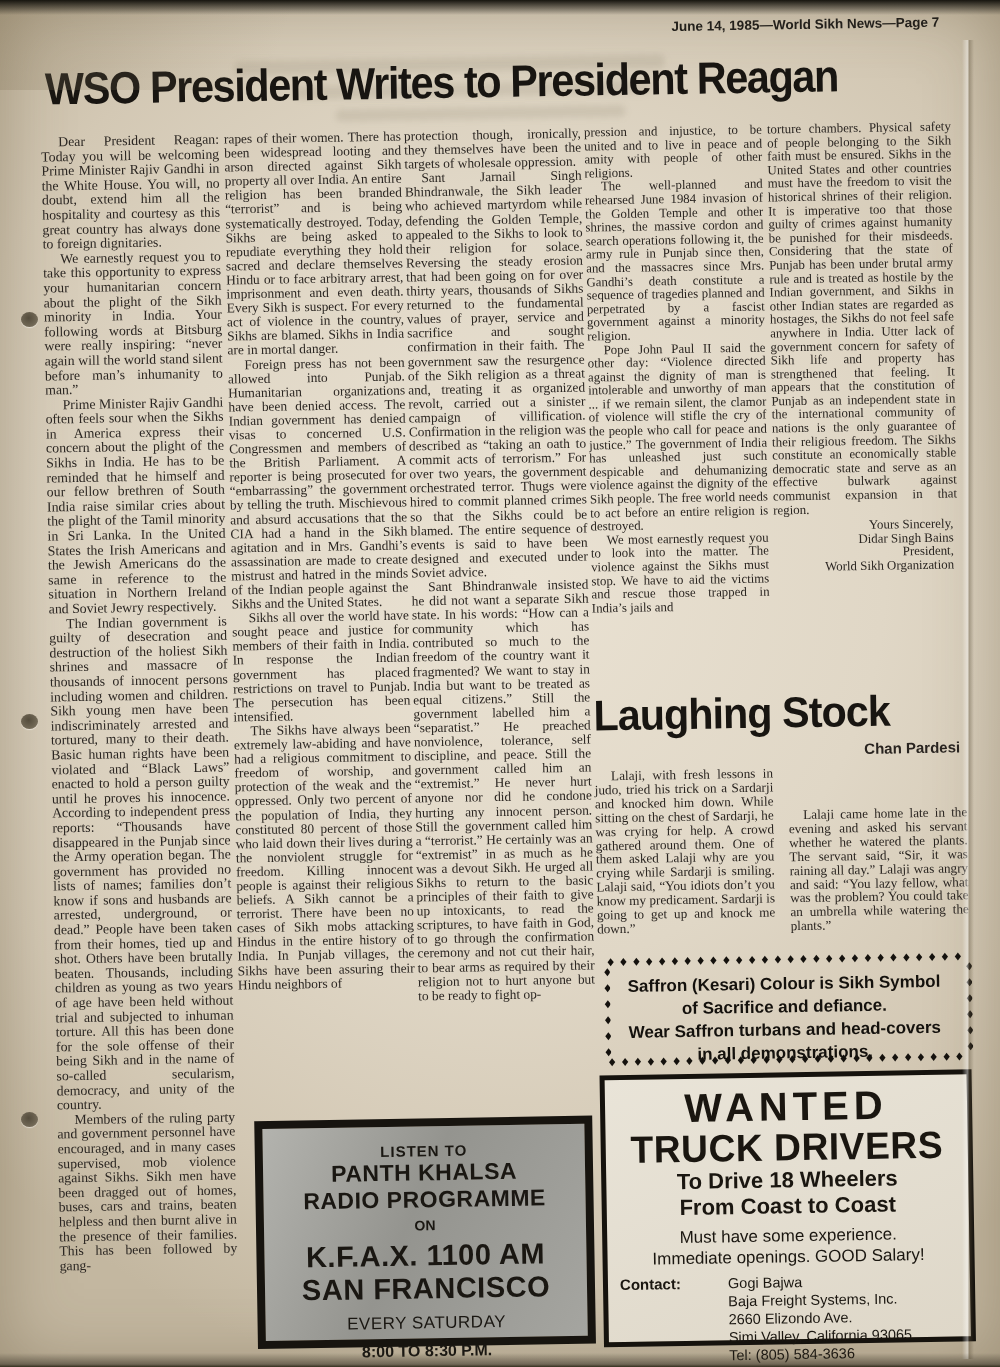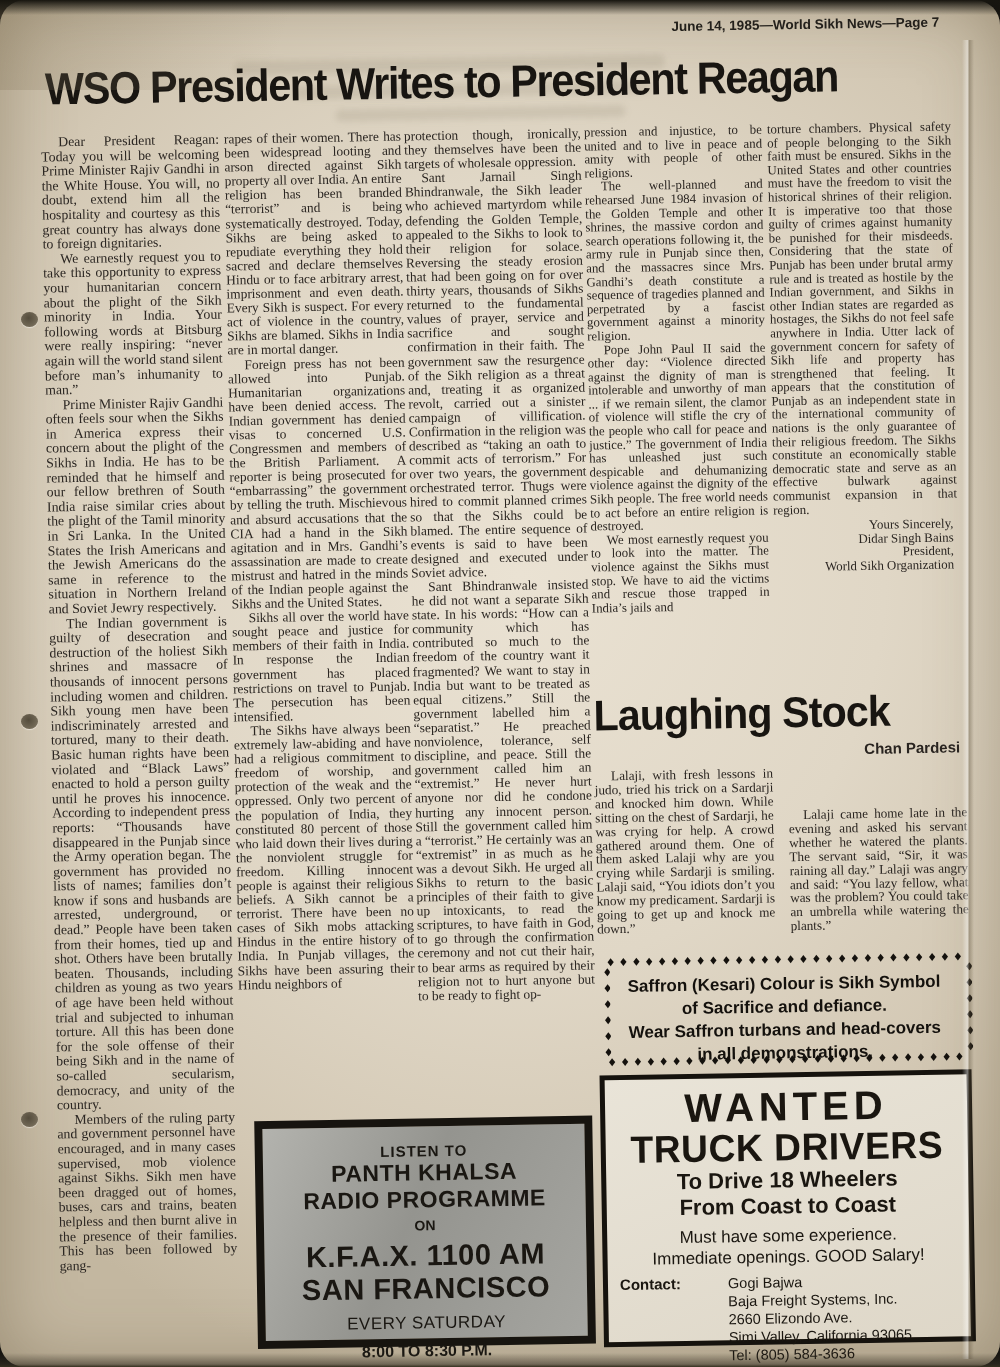--- a/index.html
+++ b/index.html
@@ -3,21 +3,21 @@
 <meta charset="utf-8">
 <style>
   * { margin:0; padding:0; box-sizing:border-box; }
   html,body { width:1000px; height:1367px; }
   body { background:#15130f; overflow:hidden; position:relative;
          font-family:"Liberation Serif", serif; }
 
   .paper { position:absolute; inset:0;
     background:
       radial-gradient(ellipse 760px 820px at 52% 42%, #eae2d3 0%, #e0d7c6 48%, #d3c8b4 78%, #c3b7a0 100%);
-    box-shadow: inset 0 0 70px rgba(92,76,48,.38); border-radius: 25px; }
+    box-shadow: inset 0 0 70px rgba(92,76,48,.38); }
 
   .top-shade { position:absolute; top:0; left:0; right:0; height:15px;
     background:linear-gradient(#17150f, rgba(23,21,15,0)); }
   .bottom-shade { position:absolute; bottom:0; left:0; right:0; height:14px;
     background:linear-gradient(rgba(58,52,40,0), rgba(58,52,40,.55) 80%, #35301f); }
   .corner-tl { position:absolute; top:0; left:0; width:380px; height:90px;
     background:linear-gradient(110deg, rgba(133,118,90,.30), rgba(133,118,90,0) 72%); }
   .crease { position:absolute; top:40px; bottom:8px; right:26px; width:12px;
     background:linear-gradient(90deg, rgba(0,0,0,0), rgba(255,255,255,.45) 45%, rgba(96,84,62,.38) 62%, rgba(0,0,0,0)); }
   .punch-hole { position:absolute; left:21px; width:17px; height:15px; border-radius:50%;

